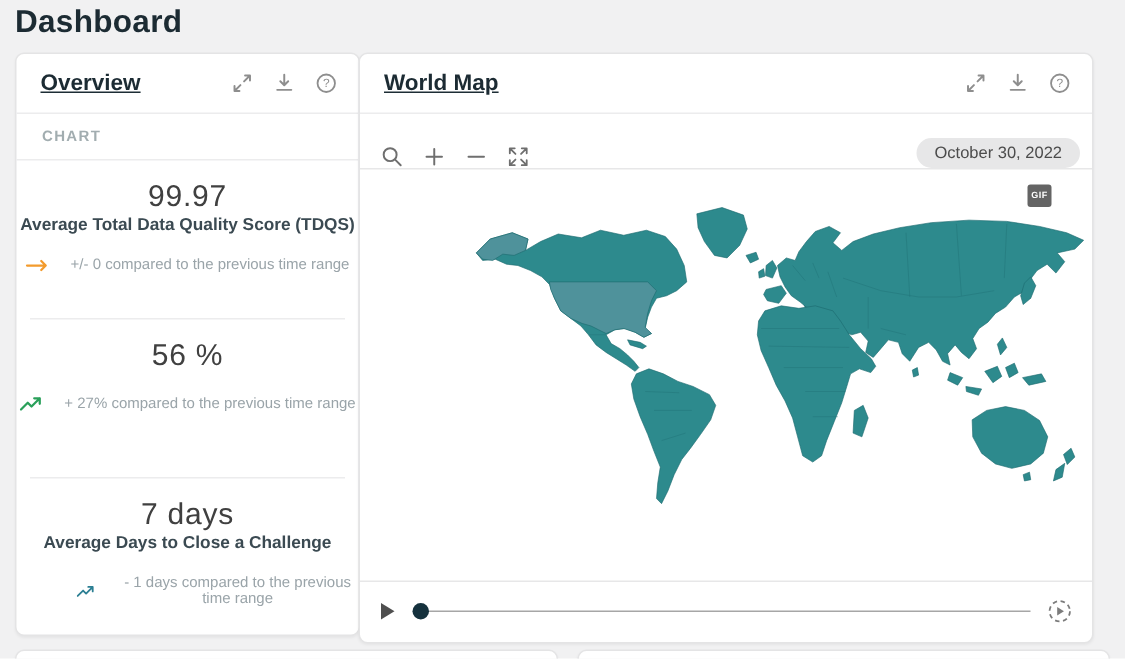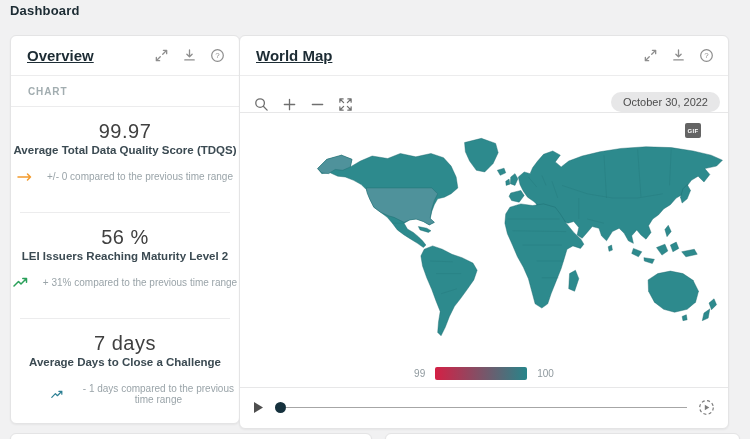--- a/index.html
+++ b/index.html
@@ -6,21 +6,21 @@
   html,body { width: 750px; height: 439px; }
   body {
     background: #f1f1f2;
     font-family: "Liberation Sans", sans-serif;
     position: relative;
     overflow: hidden;
     color: #1d2d35;
   }
   .page-title {
     position: absolute; left: 10px; top: 3px;
-    font-size: 13px; font-weight: 700; color: #1c2b33; letter-spacing: .2px;
+    font-size: 21px; font-weight: 700; color: #1c2b33; letter-spacing: .2px;
   }
   .card {
     position: absolute; background: #fff;
     border: 1px solid #e4e4e5; border-radius: 6px;
     box-shadow: 0 1px 2px rgba(0,0,0,.05);
   }
   
   .overview { left: 10px; top: 35px; width: 230px; height: 389px; }
   .card-header {
     height: 40px; display: flex; align-items: center;
@@ -121,26 +121,25 @@
       <svg width="16" height="10" viewBox="0 0 16 10" fill="none" stroke="currentColor" stroke-width="1.5" stroke-linecap="round" stroke-linejoin="round">
         <path d="M1 5 H13.5 M10.5 2 L13.5 5 L10.5 8"></path>
       </svg>
       <span style="color:#9aa4a9">+/- 0 compared to the previous time range</span>
     </div>
   </div>
   <hr class="metric-divider">
 
   <div class="metric">
     <div class="metric-value">56 %</div>
-    <div class="metric-label">LEI Issuers Reaching Maturity Level 2</div>
     <div class="metric-delta trend-up-green">
       <svg width="16" height="11" viewBox="0 0 16 11" fill="none" stroke="currentColor" stroke-width="1.5" stroke-linecap="round" stroke-linejoin="round">
         <path d="M1 9 L5.5 4.5 L8 7 L13.5 1.5 M9.8 1.5 H13.5 V5.2"></path>
       </svg>
-      <span style="color:#9aa4a9">+ 31% compared to the previous time range</span>
+      <span style="color:#9aa4a9">+ 27% compared to the previous time range</span>
     </div>
   </div>
   <hr class="metric-divider">
 
   <div class="metric">
     <div class="metric-value">7 days</div>
     <div class="metric-label">Average Days to Close a Challenge</div>
     <div class="metric-delta trend-up-teal">
       <svg width="16" height="11" viewBox="0 0 16 11" fill="none" stroke="currentColor" stroke-width="1.5" stroke-linecap="round" stroke-linejoin="round">
         <path d="M1 9 L5.5 4.5 L8 7 L13.5 1.5 M9.8 1.5 H13.5 V5.2"></path>
@@ -237,25 +236,20 @@
 
       <g fill="none" stroke="#1d6b6f" stroke-width="0.9" opacity="0.6">
         <path d="M470,200 L594,200 M482,228 L610,230 M506,262 L600,262 M540,300 L604,300 M552,340 L592,340"></path>
         <path d="M600,120 L660,140 L720,150 L780,150 L840,140 M640,150 L640,200 M700,48 L706,150 M780,34 L788,148 M860,34 L856,120"></path>
         <path d="M520,100 L540,124 M552,96 L562,120 M576,110 L590,150"></path>
         <path d="M286,300 L340,302 M300,330 L360,330 M312,378 L350,366"></path>
         <path d="M196,210 L224,210 M660,200 L700,210"></path>
       </g>
     </svg>
 
-    <div class="legend">
-      <span>99</span>
-      <div class="legend-bar"></div>
-      <span>100</span>
-    </div>
   </div>
 
   <div class="player">
     <svg class="play-btn" viewBox="0 0 11 13">
       <path d="M1,1 L10,6.5 L1,12 Z" fill="#4f4f4f"></path>
     </svg>
     <div class="timeline">
       <div class="timeline-dot"></div>
       <div class="timeline-track"></div>
     </div>

